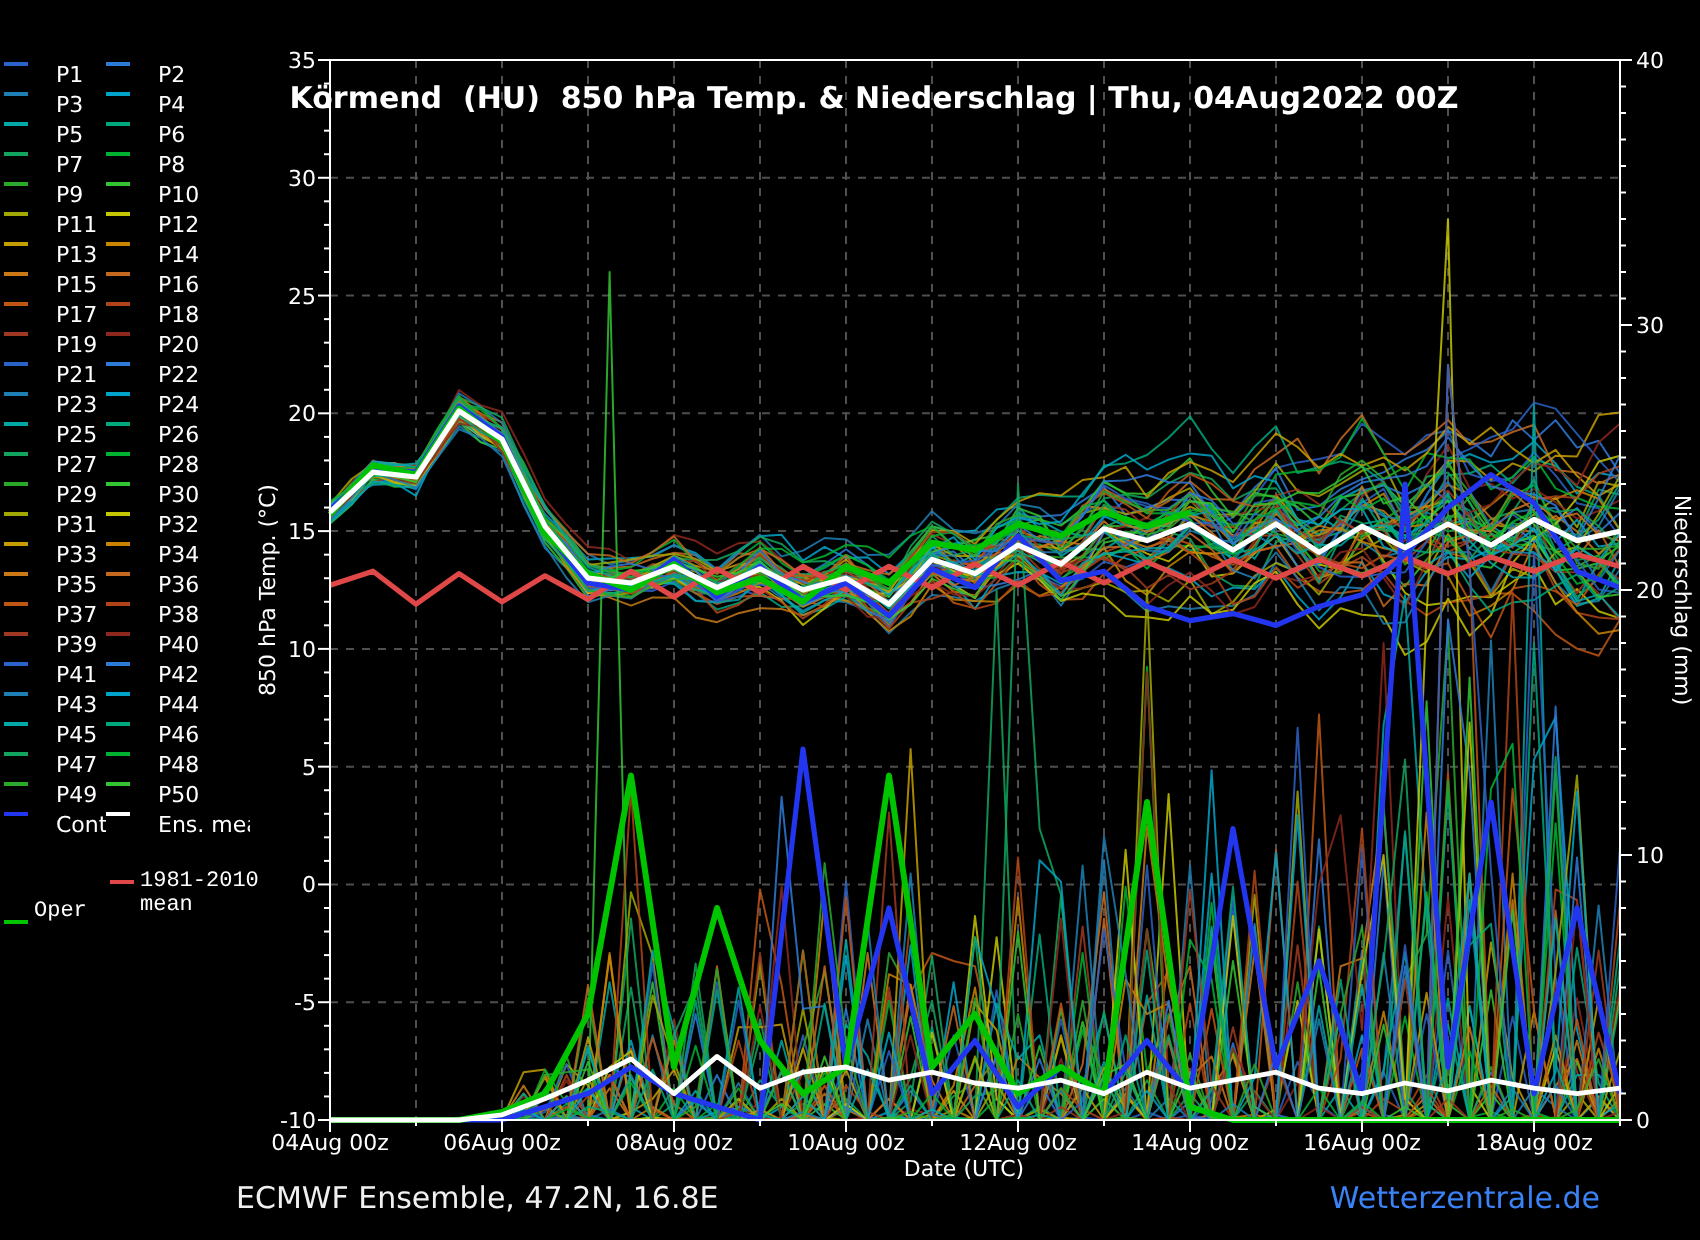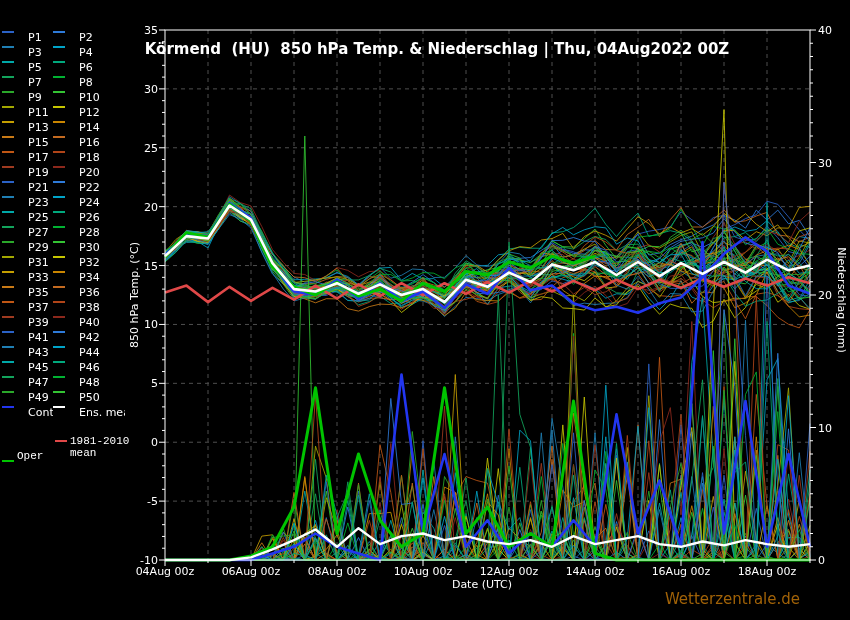--- a/index.html
+++ b/index.html
@@ -2,21 +2,21 @@
 <html><head>
 <meta charset="utf-8">
 <style>
   html,body{margin:0;padding:0;background:#000;}
   .figure{position:relative;width:850px;height:620px;background:#000;overflow:hidden;
           font-family:"DejaVu Sans","Liberation Sans",sans-serif;color:#fff;}
   #chart-svg{position:absolute;left:0;top:0;}
   .title{position:absolute;left:437px;top:3px;transform:translateX(-50%);
          font-size:15px;font-weight:bold;white-space:pre;color:#fff;margin-top:37px;}
   .footer-left{position:absolute;left:118px;top:590px;font-size:15px;color:#f0f0f0;}
-  .footer-right{position:absolute;right:50px;top:590px;font-size:15px;color:#a16207;}
+  .footer-right{position:absolute;right:50px;top:590px;font-size:15px;color:#3b82f6;}
   .xaxis-title{position:absolute;left:482px;top:578px;transform:translateX(-50%);
                font-size:11px;color:#fff;}
   .yaxis-title-left{position:absolute;left:134px;top:295px;font-size:11px;color:#fff;
                     transform:translate(-50%,-50%) rotate(-90deg);white-space:nowrap;}
   .yaxis-title-right{position:absolute;left:841px;top:300px;font-size:11px;color:#fff;
                      transform:translate(-50%,-50%) rotate(90deg);white-space:nowrap;}
   .legend{position:absolute;left:2px;top:31px;width:132px;display:grid;
           grid-template-columns:51px 72px;grid-auto-rows:15px;font-size:11px;color:#fff;}
   .legend-entry{display:flex;align-items:flex-start;overflow:hidden;white-space:nowrap;gap:11px;}
   .legend-swatch{display:inline-block;width:12px;height:2px;margin-right:3px;flex:0 0 12px;}
@@ -507,14 +507,15 @@
 
   <div class="legend-abs legend-climate">
     <span class="legend-swatch" id="climate-swatch" style="background: rgb(224, 72, 72);"></span>
     <span>1981-2010 mean</span>
   </div>
   <div class="legend-abs legend-oper">
     <span class="legend-swatch" id="oper-swatch" style="background: rgb(0, 196, 0);"></span>
     <span>Oper</span>
   </div>
 
+  <div class="footer-left">ECMWF Ensemble, 47.2N, 16.8E</div>
   <div class="footer-right">Wetterzentrale.de</div>
 </div>
 
 </body></html>

